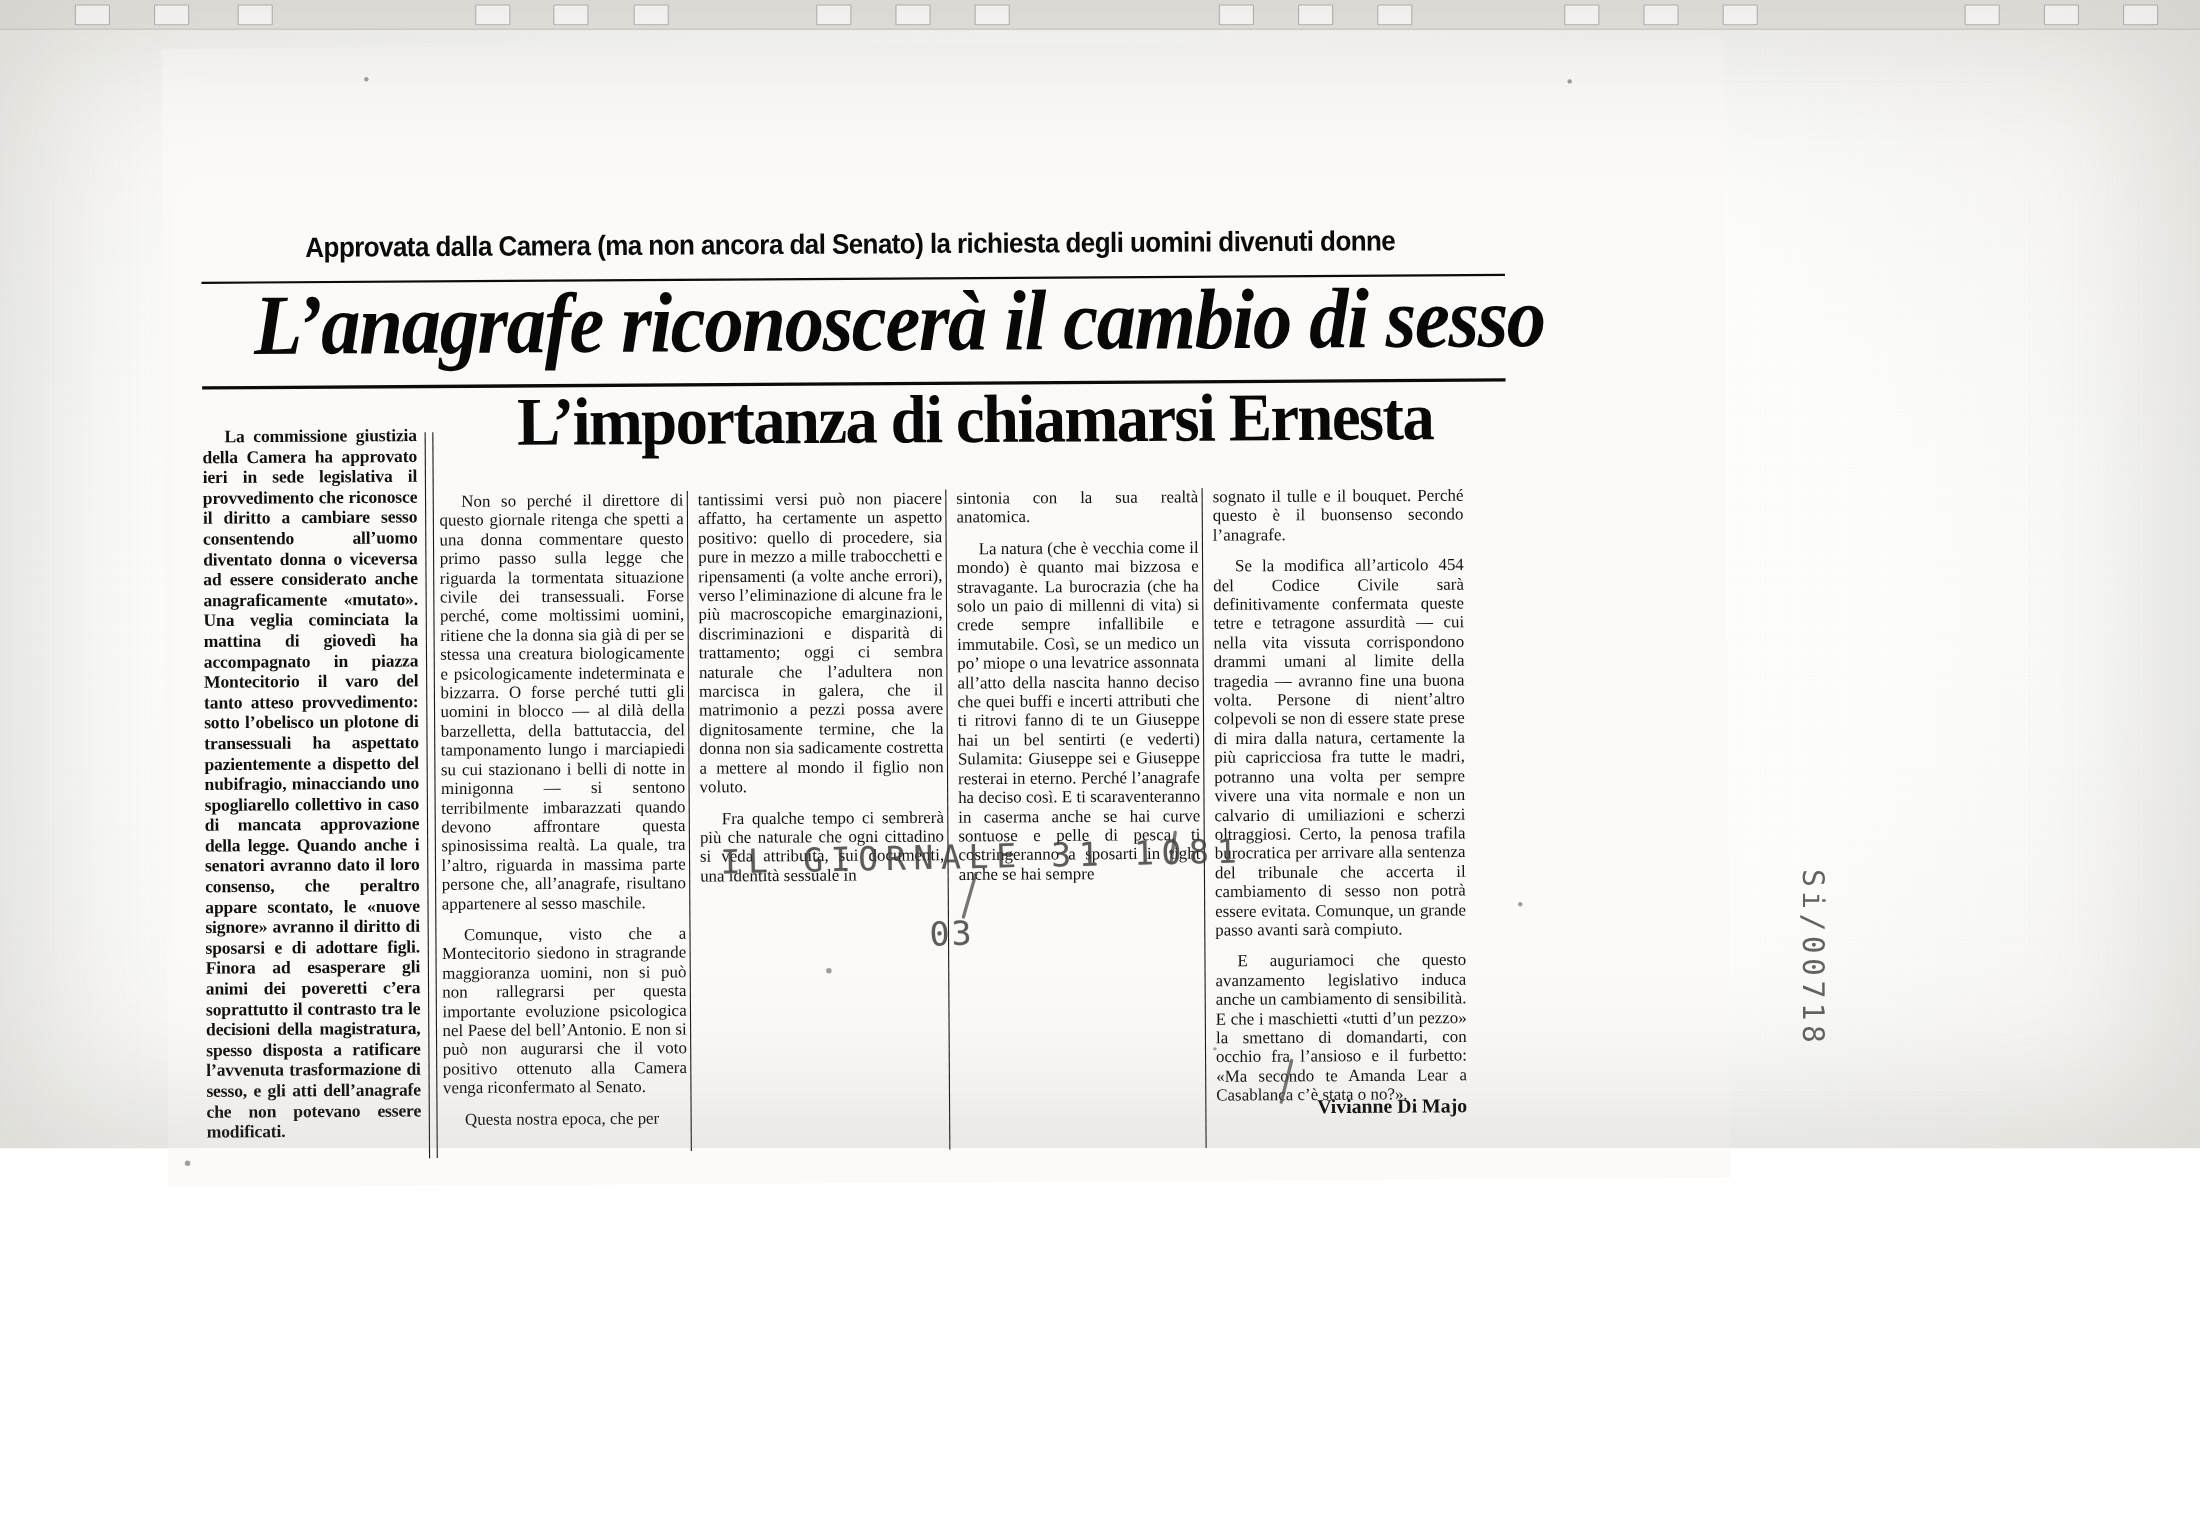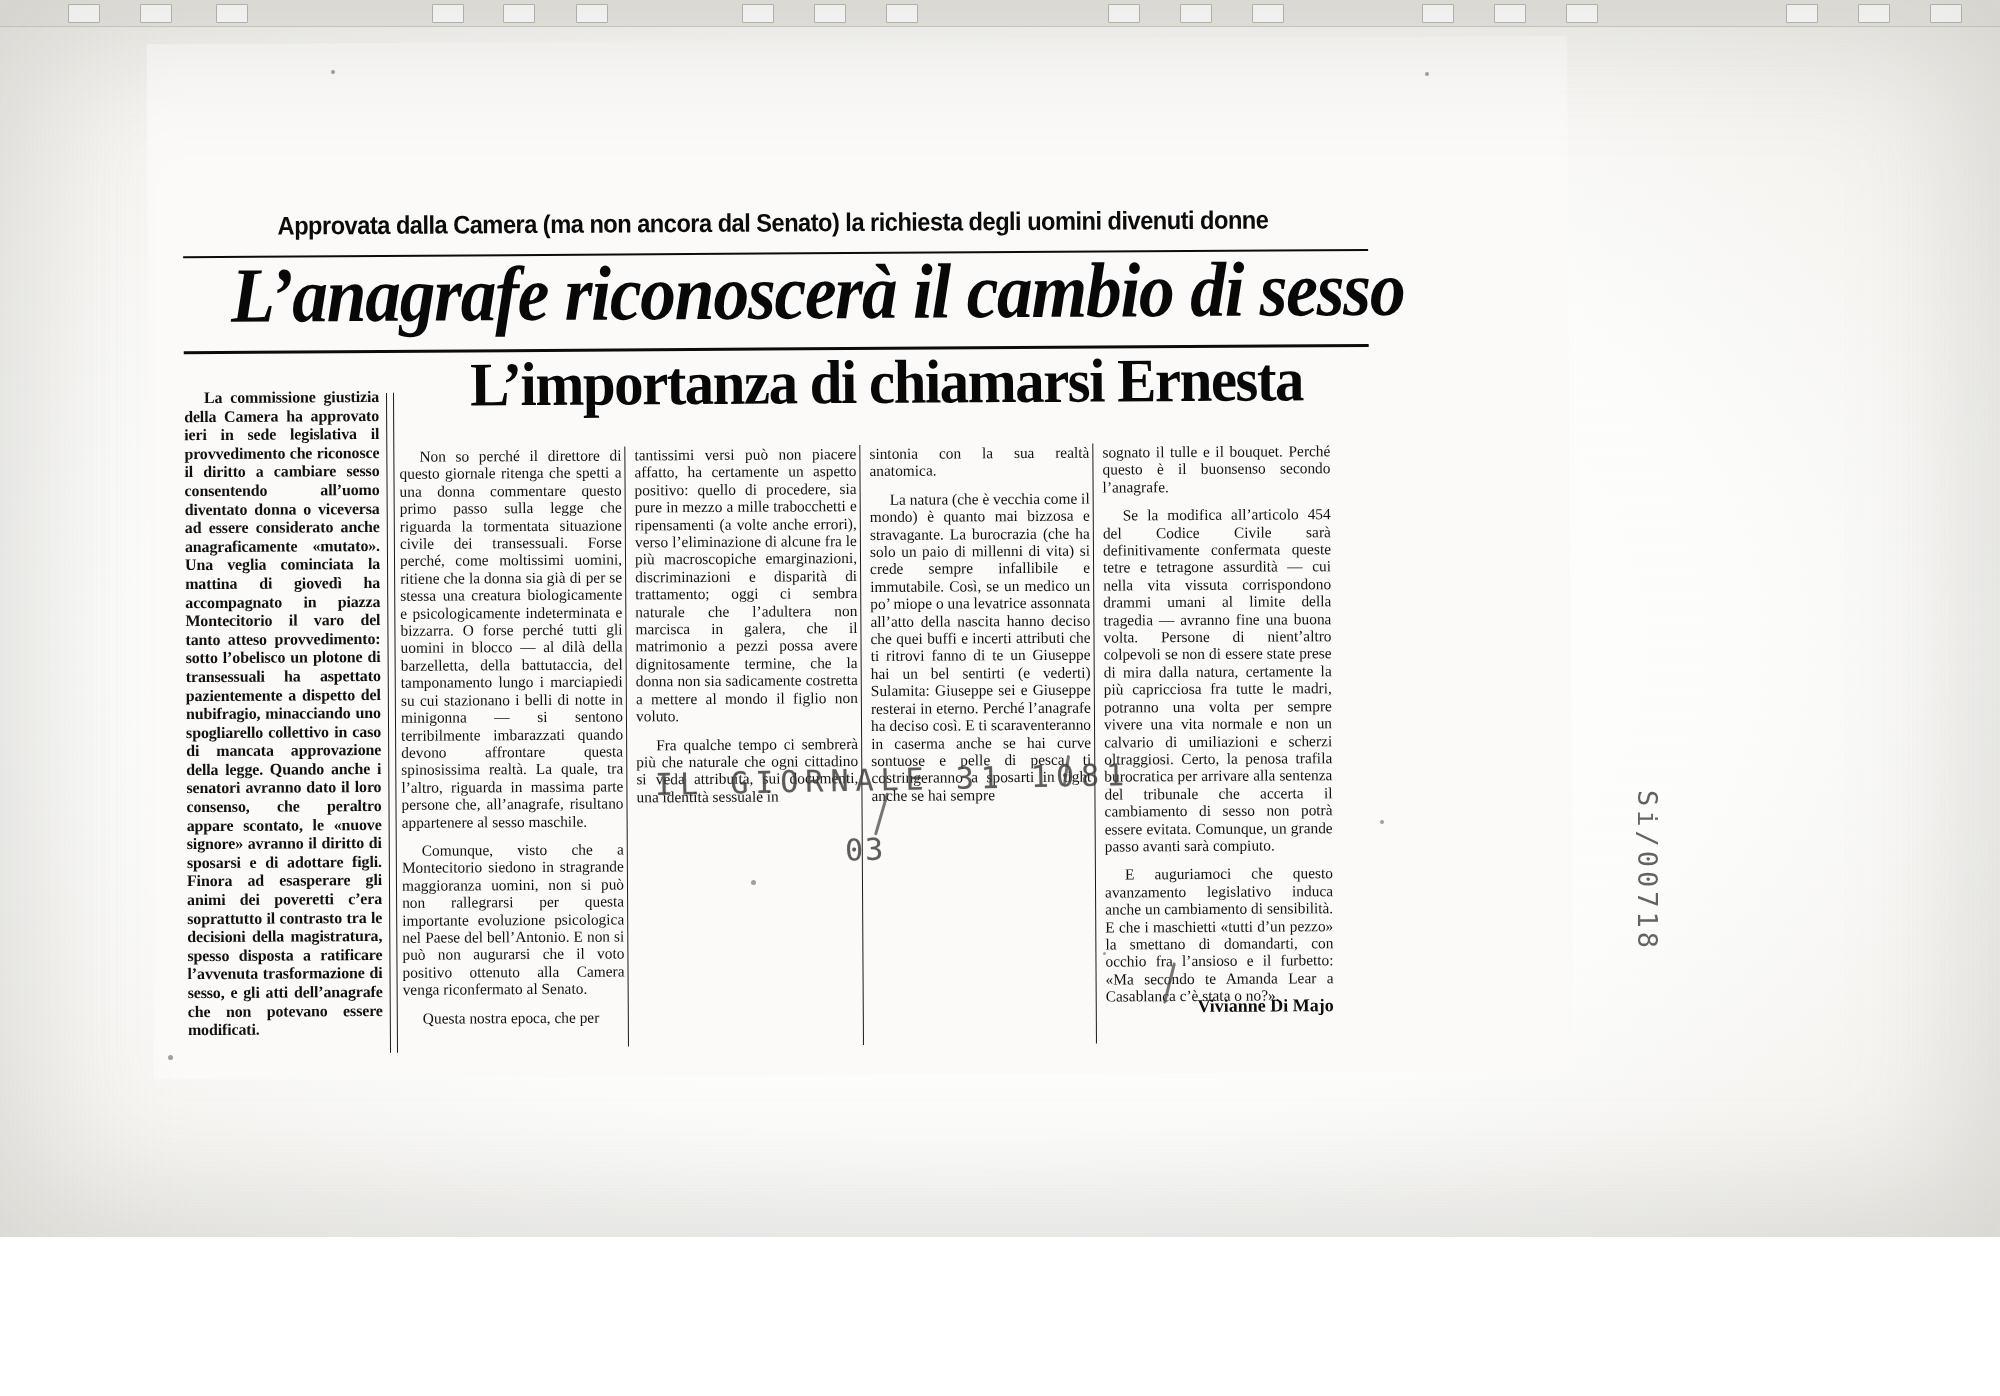--- a/index.html
+++ b/index.html
@@ -6,21 +6,21 @@
   body{
     width:2000px;height:1396px;
     background:#ffffff;
     font-family:"Liberation Serif", serif;
     overflow:hidden;
     position:relative;
   }
 
   
   #scan{
-    position:absolute;left:0;top:0;width:2000px;height:1237px;
+    position:absolute;left:0;top:0;width:2000px;height:1044px;
     background:
       radial-gradient(ellipse 1400px 900px at 48% 52%, #ffffff 0%, #fdfdfc 55%, #f6f5f2 80%, #eeece7 100%);
   }
   
   #grain{
     position:absolute;inset:0;
     background-image:
       repeating-linear-gradient(0deg, rgba(0,0,0,.012) 0 1px, rgba(0,0,0,0) 1px 3px),
       repeating-linear-gradient(90deg, rgba(0,0,0,.010) 0 1px, rgba(0,0,0,0) 1px 4px);
     opacity:.5;pointer-events:none;

